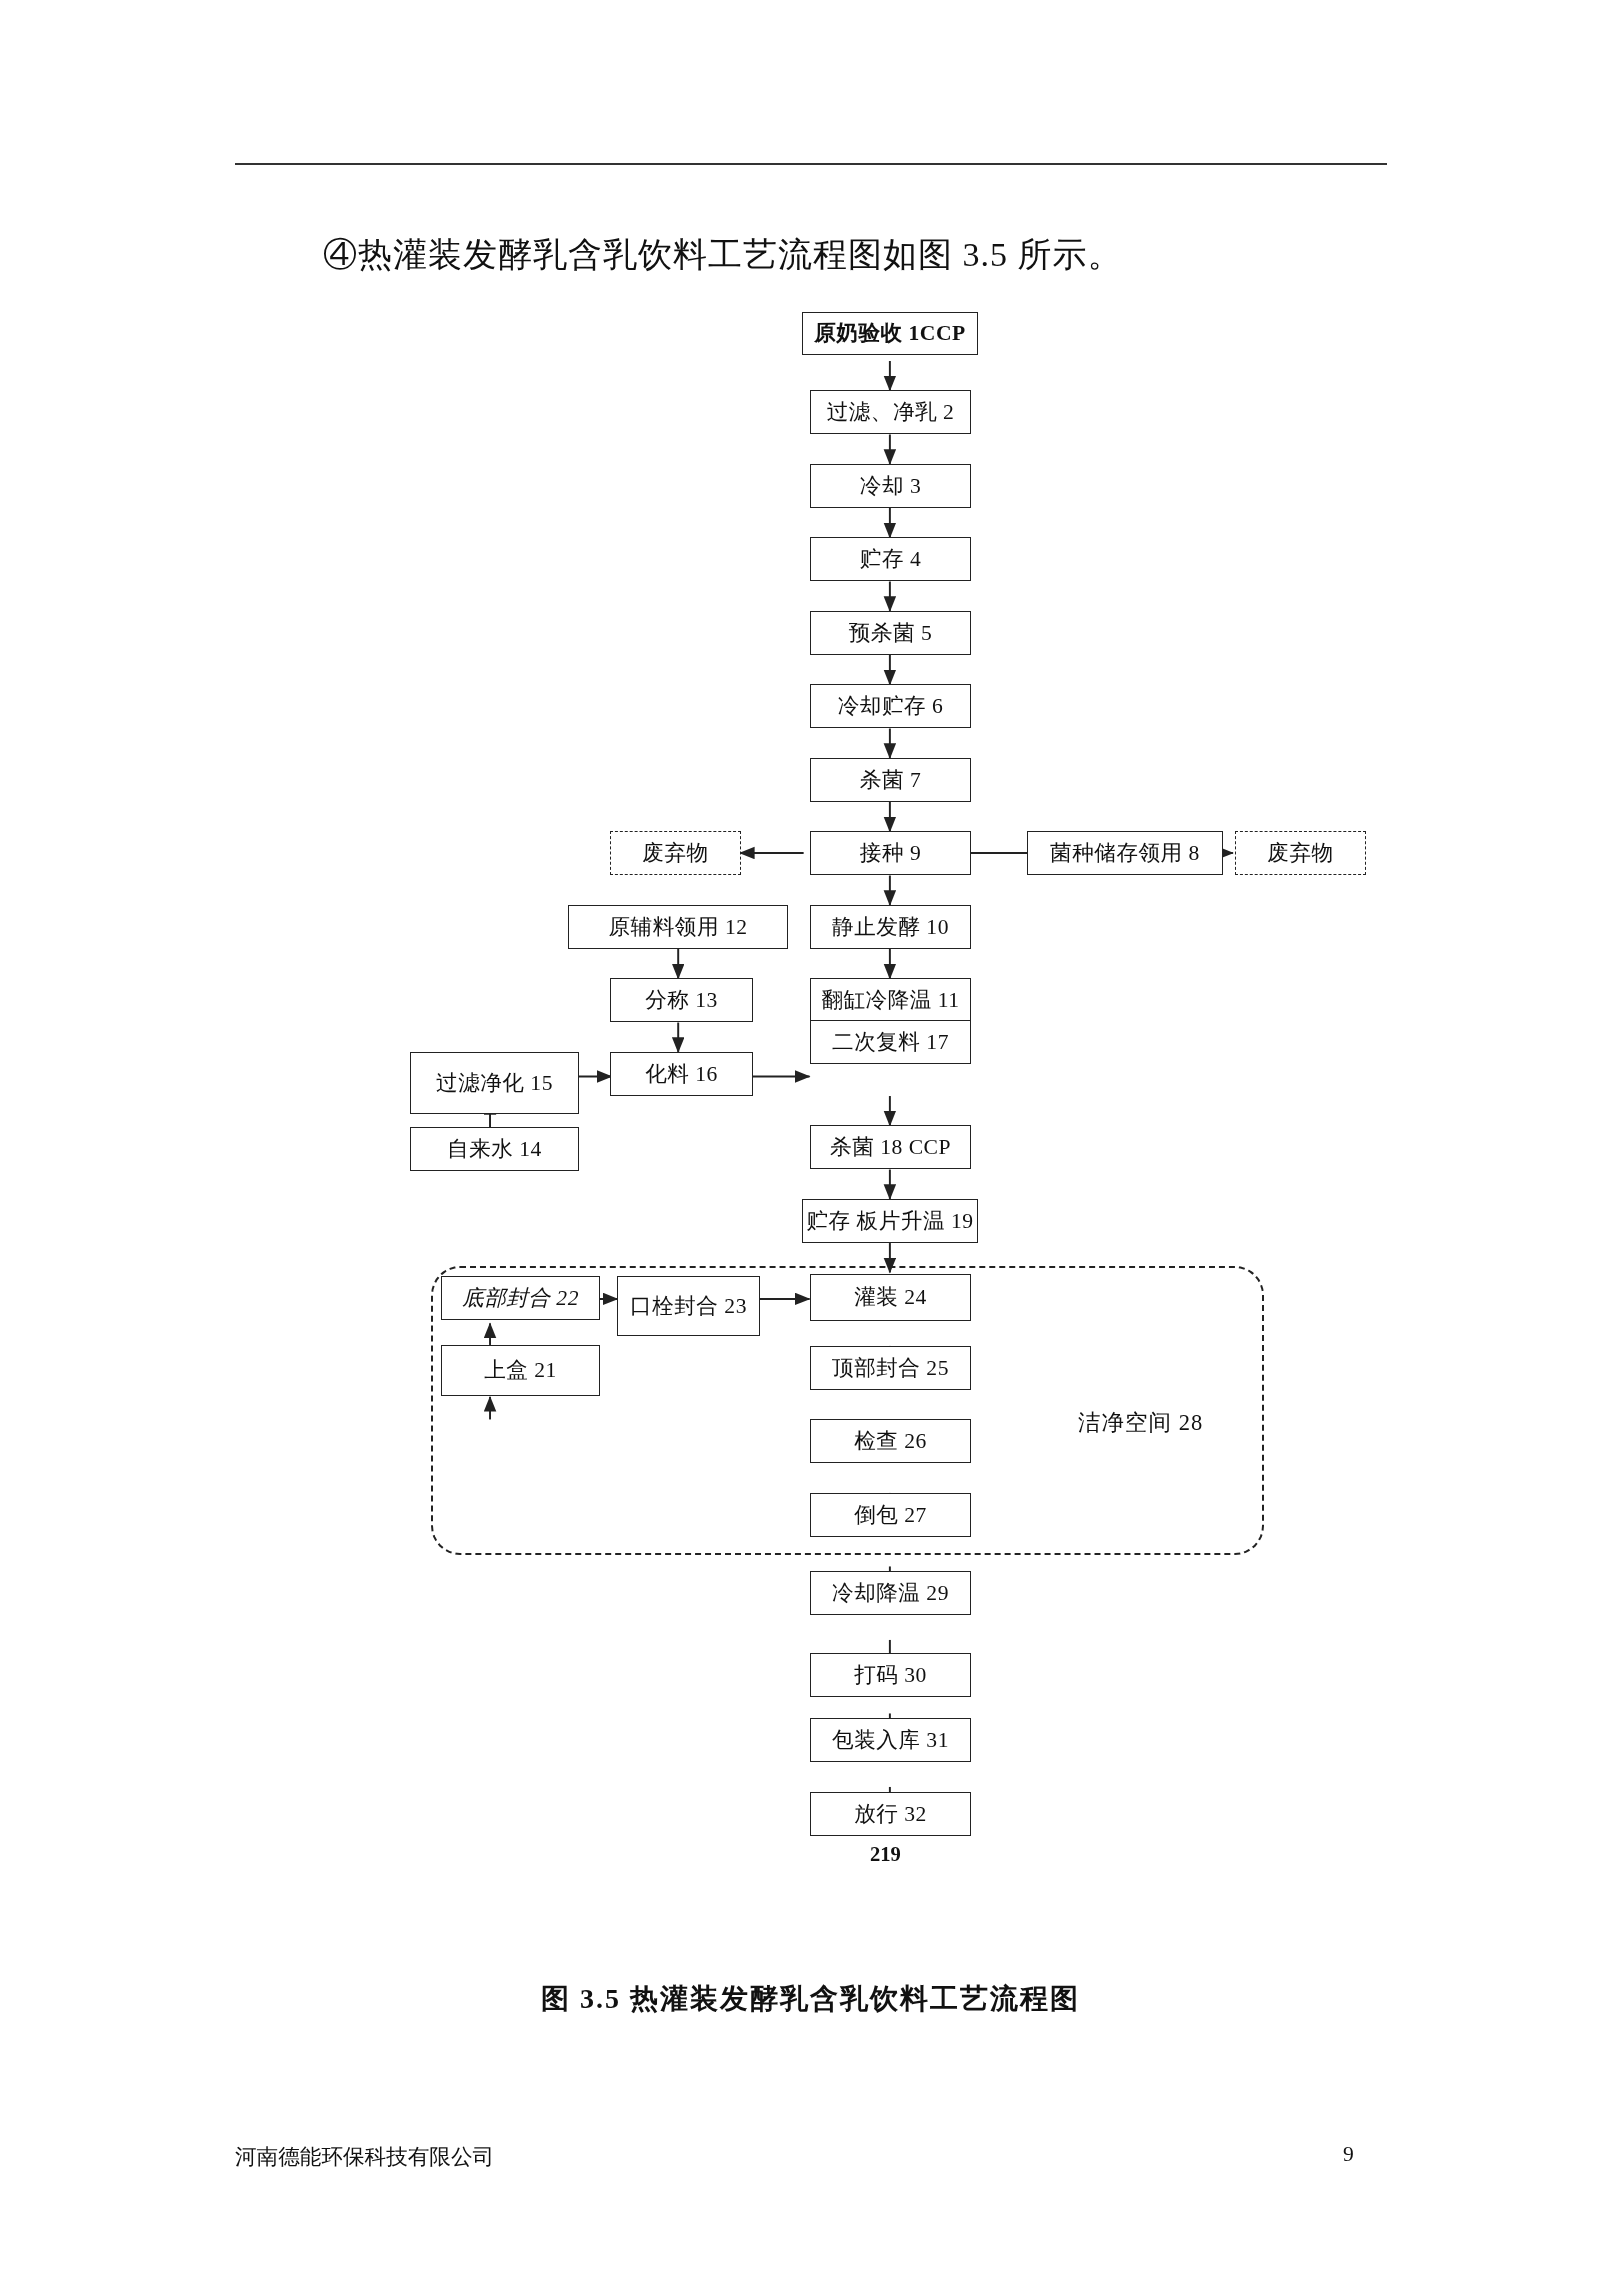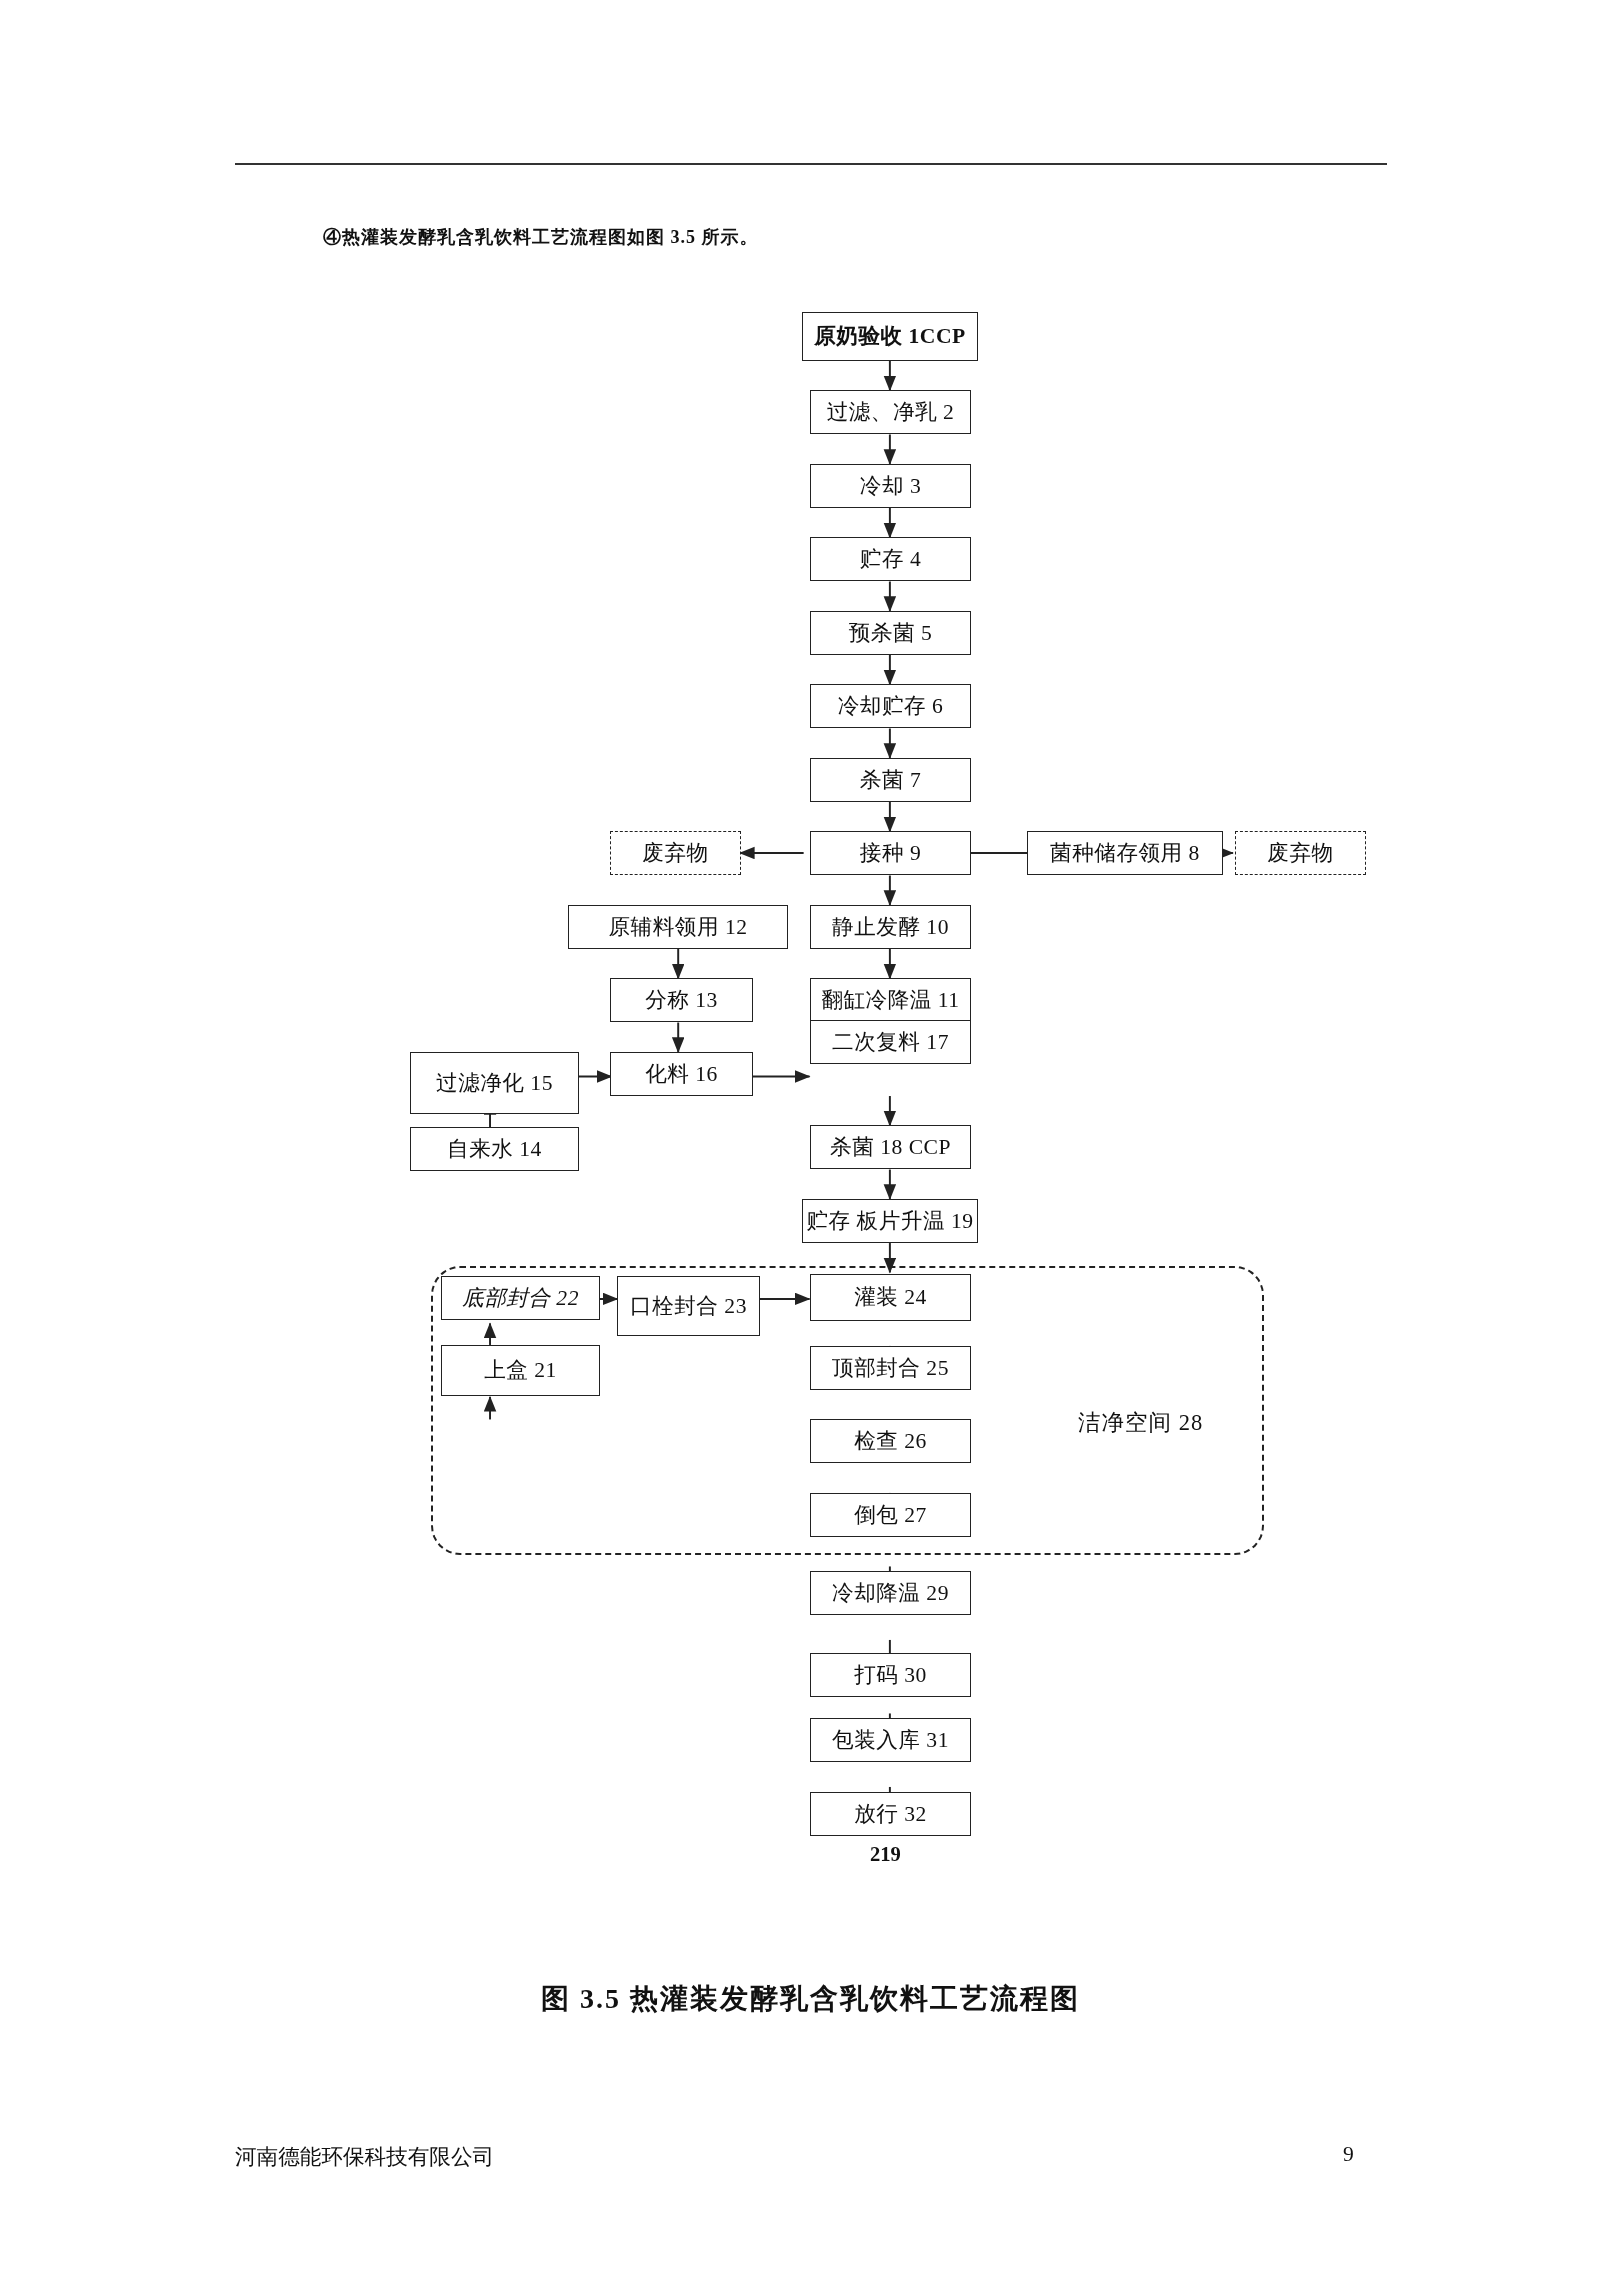--- a/index.html
+++ b/index.html
@@ -20,22 +20,22 @@
     text-align:center;
     font-size:23.5px; font-weight:bold;
     letter-spacing:1px;
   }
   .header-rule {
     position:absolute; left:235px; top:163px; width:1152px; height:2px;
     background:#333;
   }
   
   .intro {
-    position:absolute; left:323px; top:225px;
-    font-size:18px; font-weight:bold;
+    position:absolute; left:323px; top:232px;
+    font-size:34px; font-weight:normal;
     letter-spacing:1px;
   }
   
   .flow { position:absolute; left:0; top:0; width:1621px; height:2293px; }
   .node {
     position:absolute;
     border:1.6px solid #222;
     background:#fff;
     display:flex; align-items:center; justify-content:center;
     text-align:center;
@@ -144,21 +144,21 @@
 
         <line x1="500" y1="1372" x2="500" y2="1350"></line>
 
         <line x1="500" y1="1448" x2="500" y2="1425"></line>
       </g>
     </svg>
 
     <div class="region" style="left:431px; top:1266px; width:833px; height:289px;"></div>
     <div class="region-label" style="left:1078px; top:1407px;">洁净空间 28</div>
 
-    <div class="node bold-txt" style="left:802px; top:312px; width:176px; height:49px;">原奶验收 1CCP</div>
+    <div class="node bold-txt" style="left:802px; top:312px; width:176px; height:43px;">原奶验收 1CCP</div>
 
     <div class="node" style="left:810px; top:390px; width:161px; height:44px;">过滤、净乳 2</div>
 
     <div class="node" style="left:810px; top:464px; width:161px; height:44px;">冷却 3</div>
 
     <div class="node" style="left:810px; top:537px; width:161px; height:44px;">贮存 4</div>
 
     <div class="node" style="left:810px; top:611px; width:161px; height:44px;">预杀菌 5</div>
 
     <div class="node" style="left:810px; top:684px; width:161px; height:44px;">冷却贮存 6</div>

